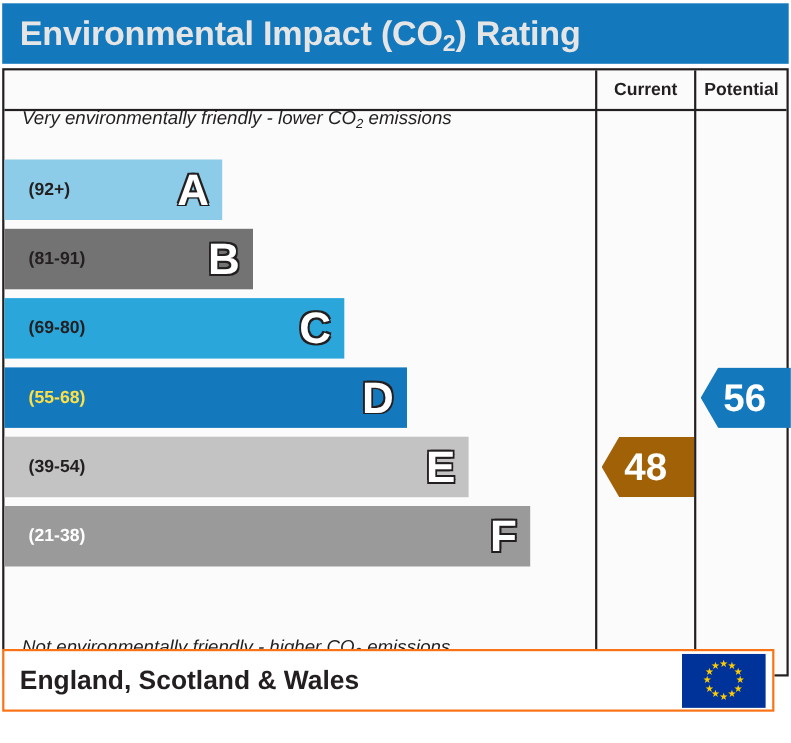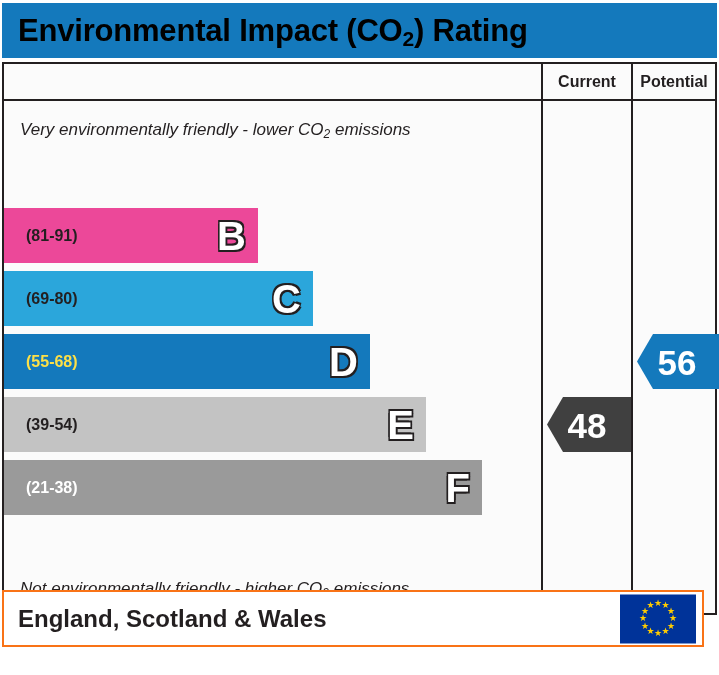--- a/index.html
+++ b/index.html
@@ -29,21 +29,21 @@
     width: 715px;
     height: 55px;
     background: #1479BC;
     box-sizing: border-box;
   }
   .title-text {
     position: absolute;
     left: 16px;
     top: 50%;
     transform: translateY(-50%);
-    color: #000000;
+    color: #e5e5e5;
     font-size: 31px;
     font-weight: bold;
     letter-spacing: -0.2px;
     white-space: nowrap;
   }
   .title-text sub {
     font-size: 21px;
     vertical-align: baseline;
     position: relative;
     top: 5px;
@@ -104,21 +104,21 @@
     font-style: italic;
     color: #231f20;
     white-space: nowrap;
   }
   .caption sub {
     font-size: 12px;
     vertical-align: baseline;
     position: relative;
     top: 3px;
   }
-  .caption.top    { top: 56px; }
+  .caption.top    { top: 34px; }
   .caption.bottom { top: 515px; }
 
   
   .bands {
     position: absolute;
     left: 0;
     top: 0;
     width: 537px;
     height: 100%;
   }
@@ -243,21 +243,25 @@
     <div class="hdr-line"></div>
     <div class="col-div c1"></div>
     <div class="col-div c2"></div>
 
     <div class="hdr-cell potential">Potential</div>
     <div class="hdr-cell current">Current</div>
 
     <div class="caption top"><span>Very environmentally friendly - lower CO</span><sub>2</sub><span> emissions</span></div>
 
     <div class="bands" id="bands">
-        <div class="band" style="top: 144px; width: 254px; background: #ec4899;">
+        <div class="band" style="top: 81px; width: 198px; background: rgb(141, 204, 232);">
+          <span class="range" style="color: rgb(35, 31, 32);">(92+)</span>
+          <span class="letter">A</span>
+        </div>
+        <div class="band" style="top: 144px; width: 226px; background: #737373;">
           <span class="range" style="color: rgb(35, 31, 32);">(81-91)</span>
           <span class="letter">B</span>
         </div>
         <div class="band" style="top: 207px; width: 309px; background: rgb(43, 166, 219);">
           <span class="range" style="color: rgb(35, 31, 32);">(69-80)</span>
           <span class="letter">C</span>
         </div>
         <div class="band" style="top: 270px; width: 366px; background: rgb(20, 121, 188);">
           <span class="range" style="color: #fde047;">(55-68)</span>
           <span class="letter">D</span>
@@ -267,21 +271,21 @@
           <span class="letter">E</span>
         </div>
         <div class="band" style="top: 396px; width: 478px; background: rgb(154, 154, 154);">
           <span class="range" style="color: rgb(255, 255, 255);">(21-38)</span>
           <span class="letter">F</span>
         </div>
       </div>
 
     <div class="caption bottom"><span>Not environmentally friendly - higher CO</span><sub>2</sub><span> emissions</span></div>
 
-    <div class="arrow current" id="arrow-current" style="top: 333px; background: #404040;">
+    <div class="arrow current" id="arrow-current" style="top: 333px; background: #a16207;">
       <div class="val">48</div>
     </div>
     <div class="arrow potential" id="arrow-potential" style="top: 270px; background: rgb(20, 121, 188);">
       <div class="val">56</div>
     </div>
   </div>
 
   <div class="footer">
     <div class="footer-region">England, Scotland &amp; Wales</div>
     <div class="eu-flag" id="eu-flag">

